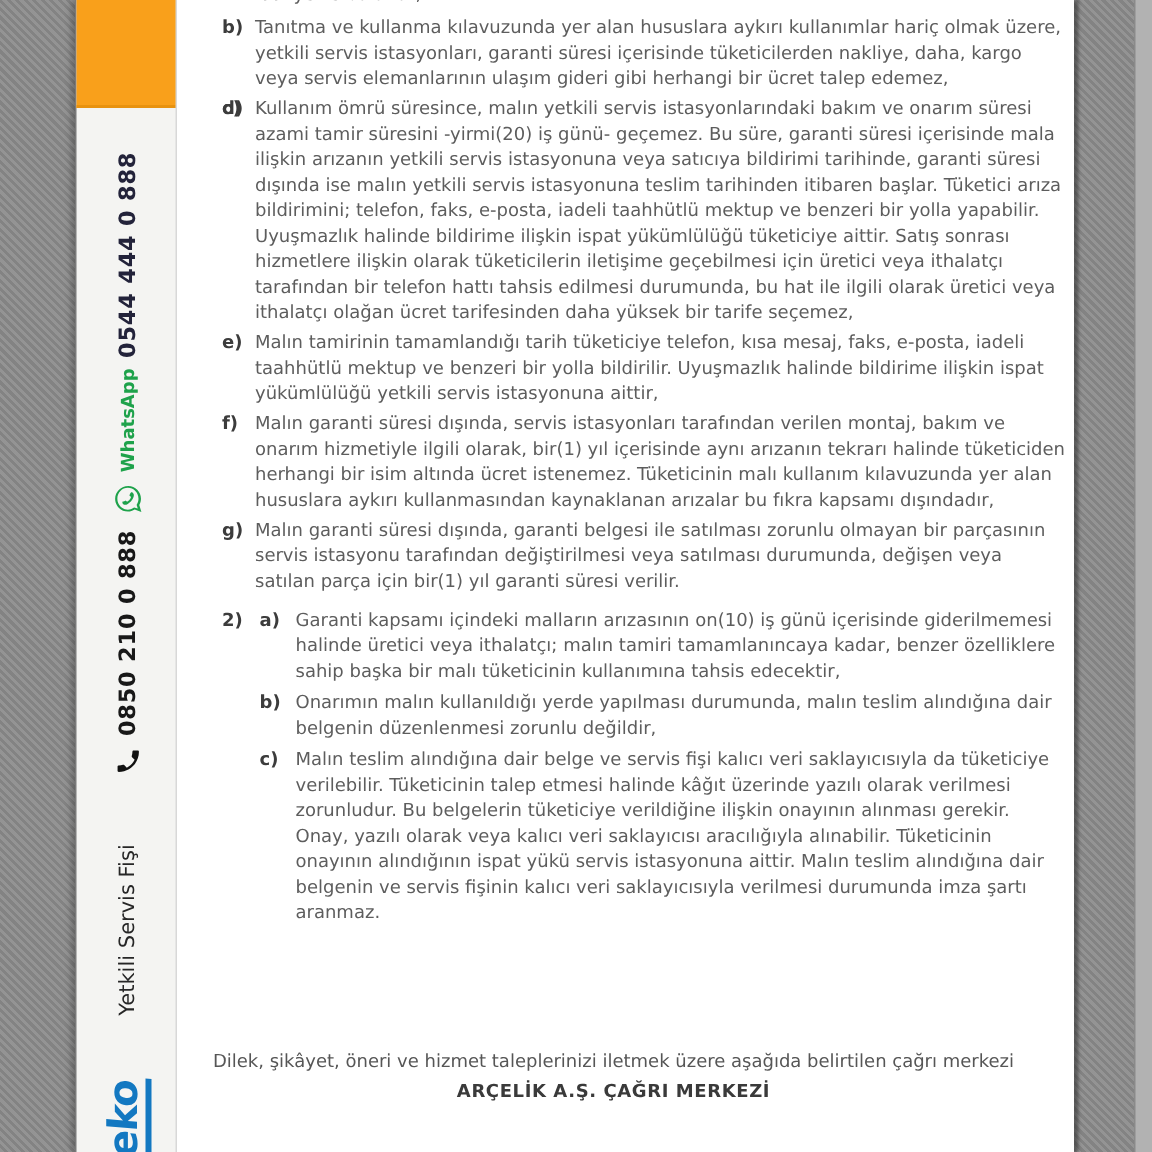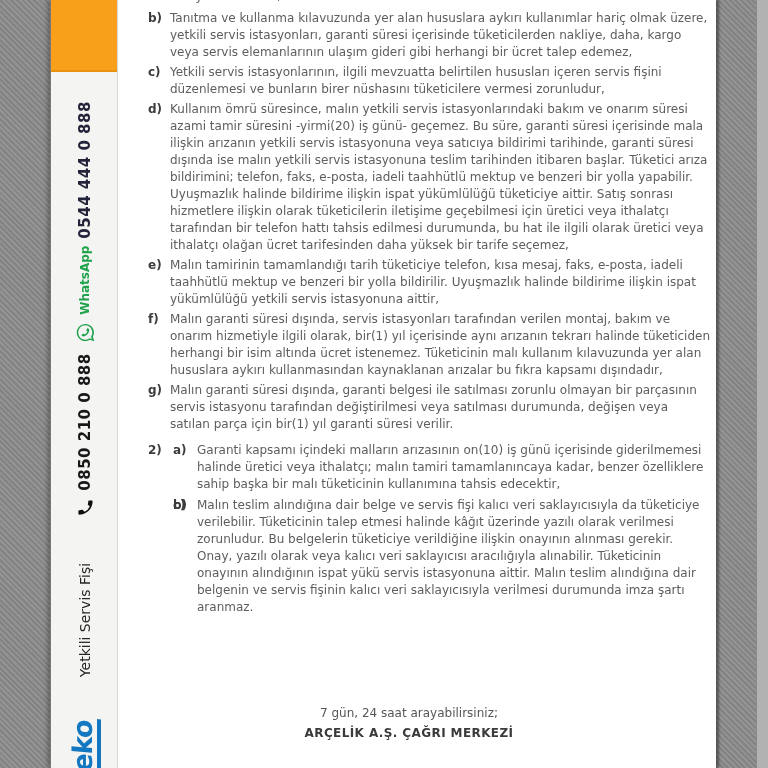--- a/index.html
+++ b/index.html
@@ -113,21 +113,20 @@
     <div class="clip-line">
       <span>faaliyette bulunur,</span>
     </div>
 
     <div class="item">
       <span class="mk">b)</span>
       <span>Tanıtma ve kullanma kılavuzunda yer alan hususlara aykırı kullanımlar hariç olmak üzere, yetkili servis istasyonları, garanti süresi içerisinde tüketicilerden nakliye, daha, kargo veya servis elemanlarının ulaşım gideri gibi herhangi bir ücret talep edemez,</span>
     </div>
     <div class="item">
       <span class="mk">c)</span>
-      <span>Yetkili servis istasyonlarının, ilgili mevzuatta belirtilen hususları içeren servis fişini düzenlemesi ve bunların birer nüshasını tüketicilere vermesi zorunludur,</span>
     </div>
     <div class="item">
       <span class="mk">d)</span>
       <span>Kullanım ömrü süresince, malın yetkili servis istasyonlarındaki bakım ve onarım süresi azami tamir süresini -yirmi(20) iş günü- geçemez. Bu süre, garanti süresi içerisinde mala ilişkin arızanın yetkili servis istasyonuna veya satıcıya bildirimi tarihinde, garanti süresi dışında ise malın yetkili servis istasyonuna teslim tarihinden itibaren başlar. Tüketici arıza bildirimini; telefon, faks, e-posta, iadeli taahhütlü mektup ve benzeri bir yolla yapabilir. Uyuşmazlık halinde bildirime ilişkin ispat yükümlülüğü tüketiciye aittir. Satış sonrası hizmetlere ilişkin olarak tüketicilerin iletişime geçebilmesi için üretici veya ithalatçı tarafından bir telefon hattı tahsis edilmesi durumunda, bu hat ile ilgili olarak üretici veya ithalatçı olağan ücret tarifesinden daha yüksek bir tarife seçemez,</span>
     </div>
     <div class="item">
       <span class="mk">e)</span>
       <span>Malın tamirinin tamamlandığı tarih tüketiciye telefon, kısa mesaj, faks, e-posta, iadeli taahhütlü mektup ve benzeri bir yolla bildirilir. Uyuşmazlık halinde bildirime ilişkin ispat yükümlülüğü yetkili servis istasyonuna aittir,</span>
     </div>
     <div class="item">
@@ -140,27 +139,28 @@
     </div>
 
     <div class="sec2">
       <span class="mk">2)</span>
       <div class="item">
         <span class="mk">a)</span>
         <span>Garanti kapsamı içindeki malların arızasının on(10) iş günü içerisinde giderilmemesi halinde üretici veya ithalatçı; malın tamiri tamamlanıncaya kadar, benzer özelliklere sahip başka bir malı tüketicinin kullanımına tahsis edecektir,</span>
       </div>
       <div class="item">
         <span class="mk">b)</span>
+        <span>Onarımın malın kullanıldığı yerde yapılması durumunda, malın teslim alındığına dair belgenin düzenlenmesi zorunlu değildir,</span>
       </div>
       <div class="item">
         <span class="mk">c)</span>
         <span>Malın teslim alındığına dair belge ve servis fişi kalıcı veri saklayıcısıyla da tüketiciye verilebilir. Tüketicinin talep etmesi halinde kâğıt üzerinde yazılı olarak verilmesi zorunludur. Bu belgelerin tüketiciye verildiğine ilişkin onayının alınması gerekir. Onay, yazılı olarak veya kalıcı veri saklayıcısı aracılığıyla alınabilir. Tüketicinin onayının alındığının ispat yükü servis istasyonuna aittir. Malın teslim alındığına dair belgenin ve servis fişinin kalıcı veri saklayıcısıyla verilmesi durumunda imza şartı aranmaz.</span>
       </div>
     </div>
   </div>
 
   <div class="footer">
-    <div class="footer-l3">7 gün, 24 saat arayabilirsiniz;</div>
+    <div>Dilek, şikâyet, öneri ve hizmet taleplerinizi iletmek üzere aşağıda belirtilen çağrı merkezi</div>
     <div class="footer-l4">ARÇELİK A.Ş. ÇAĞRI MERKEZİ</div>
   </div>
 </div>
 
 <div class="scrollbar"></div>
 
 </body></html>

